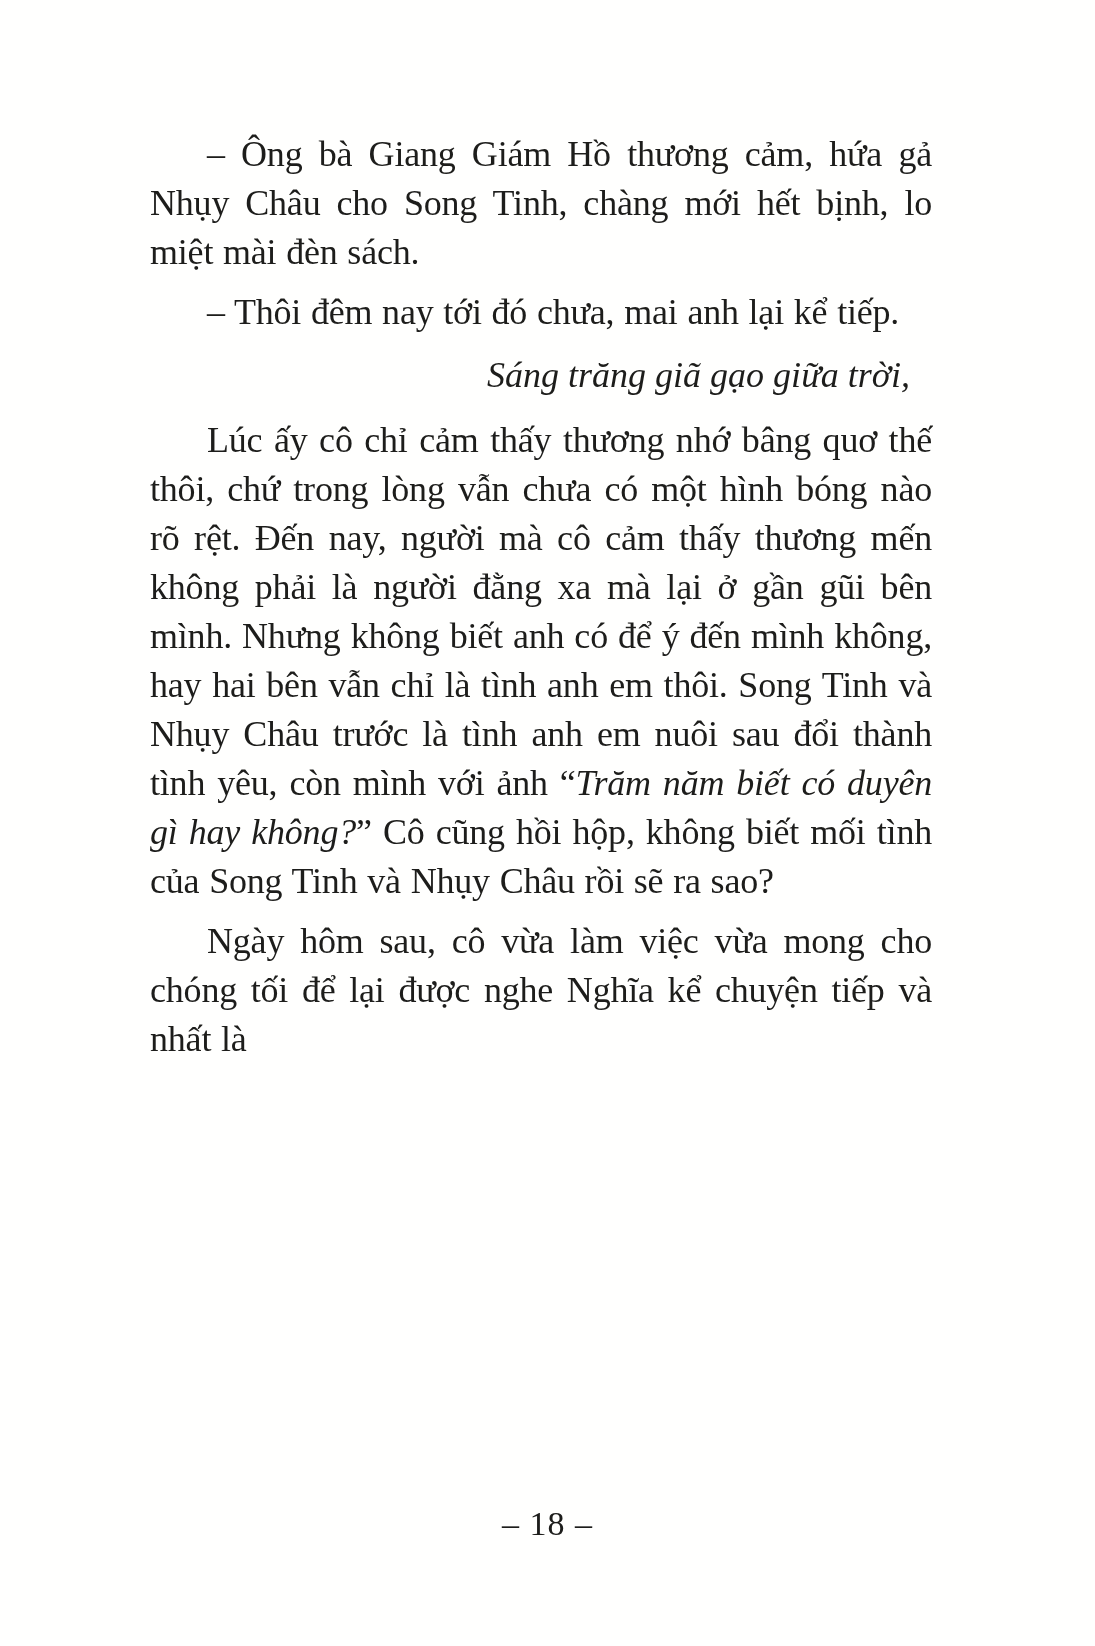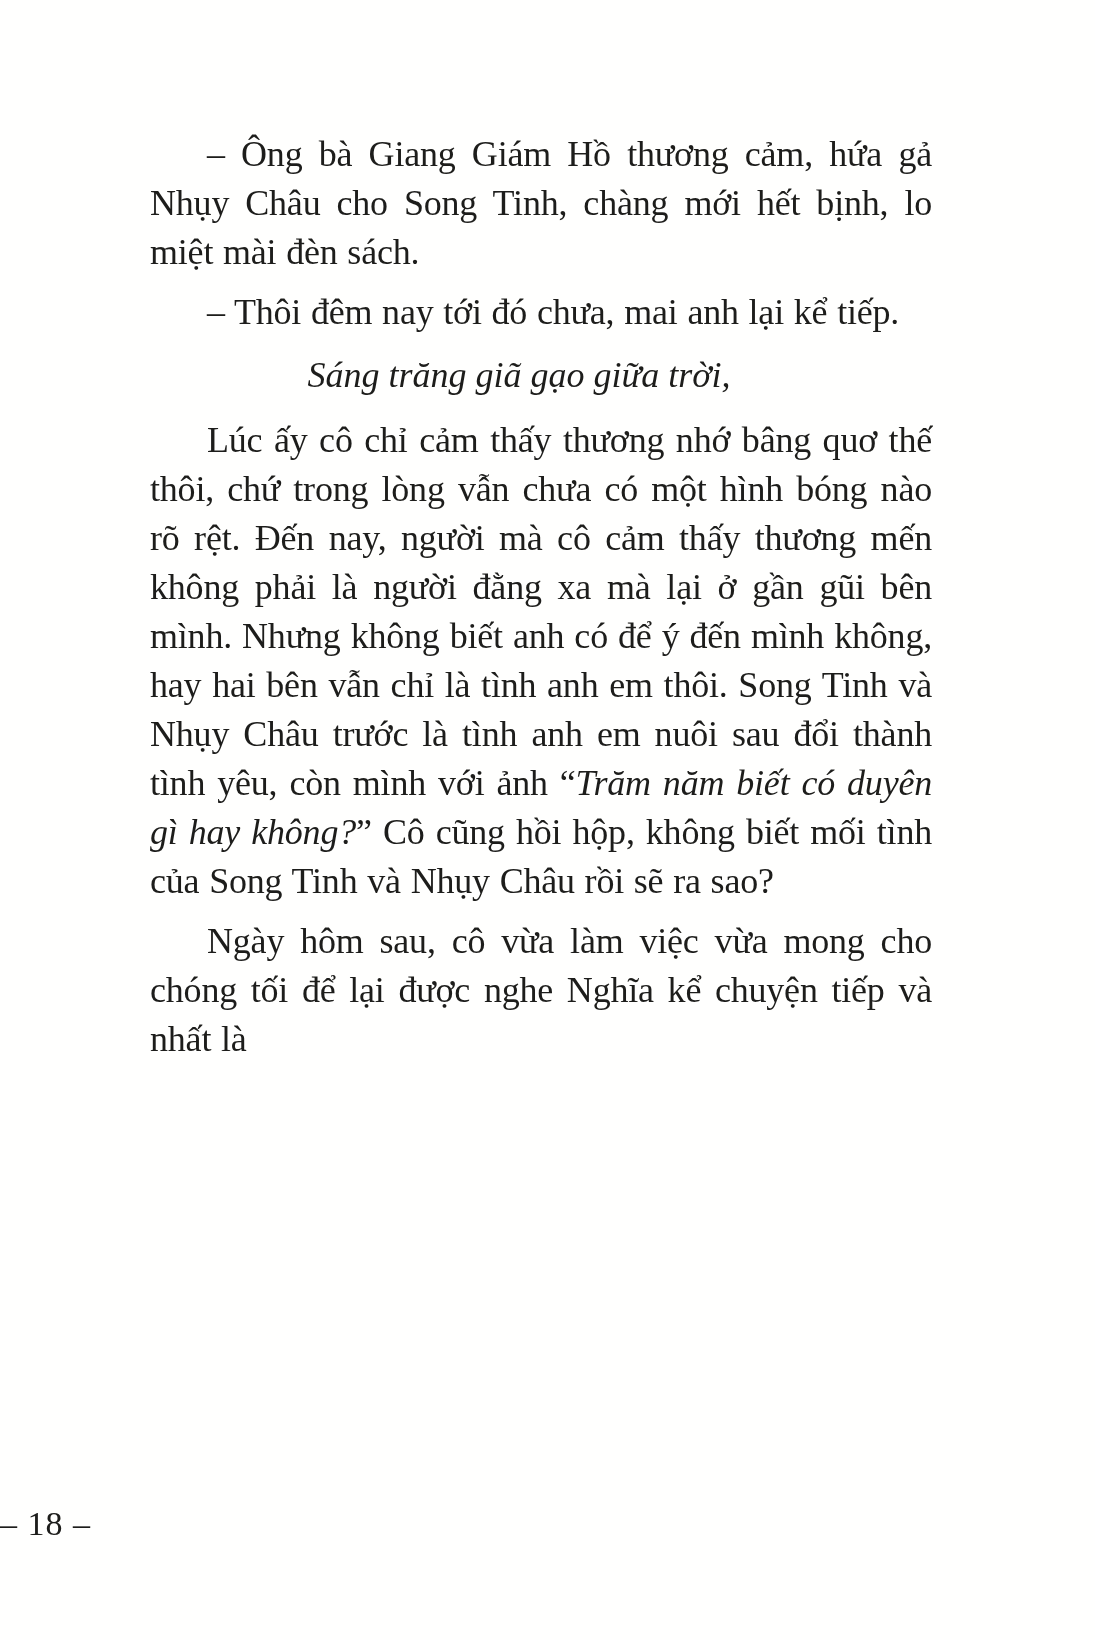--- a/index.html
+++ b/index.html
@@ -29,40 +29,41 @@
     text-align: justify;
     text-indent: 57px;
     letter-spacing: -0.2px;
     word-spacing: 1px;
   }
   .verse {
     margin: 14px 0 16px 0;
     font-size: 36px;
     line-height: 49px;
     font-style: italic;
-    text-align: center;
+    text-align: right;
     text-indent: 0;
   }
   .verse .verse-line {
     white-space: nowrap;
   }
   .verse .verse-line.first {
     transform: translateX(-22px);
   }
   .verse .verse-line.second {
     transform: translateX(16px);
   }
   .inline-quote {
     font-style: italic;
   }
   .page-number {
     position: absolute;
     top: 1502px;
     left: 0;
     width: 100%;
+    text-align: center;
     font-size: 34px;
     line-height: 44px;
     color: #1d1d1b;
     letter-spacing: 1px;
   }
 </style>
 </head>
 <body>
 
 <div class="page">

